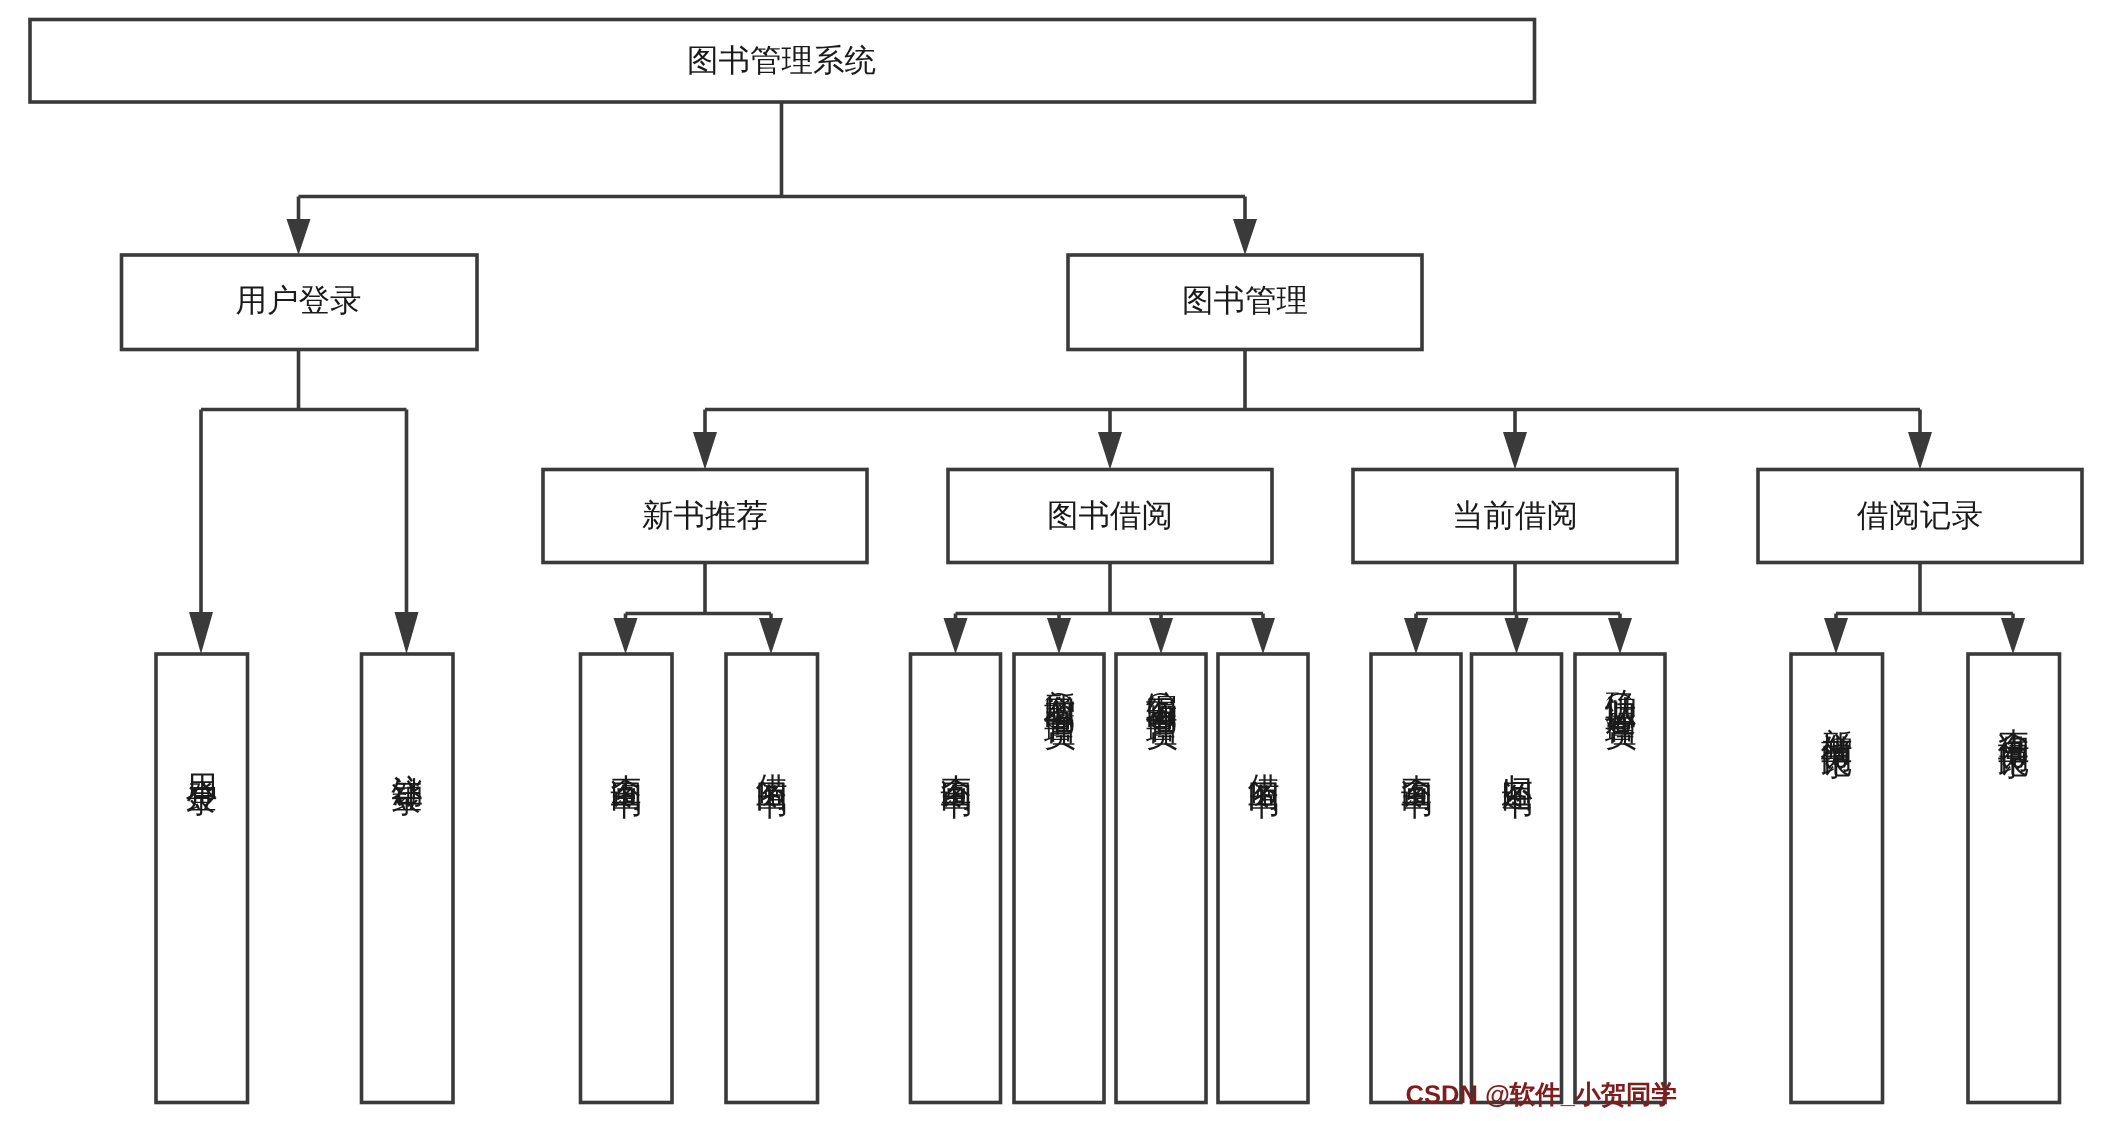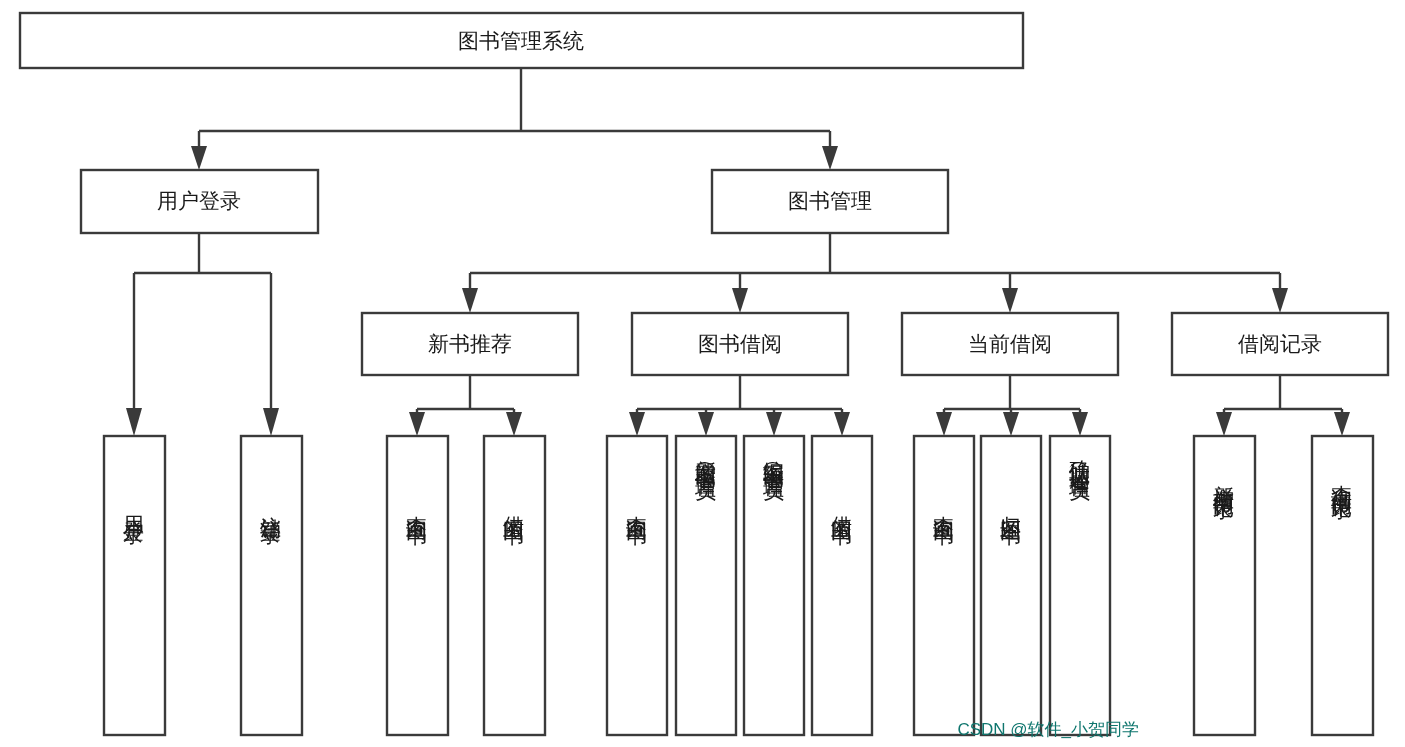--- a/index.html
+++ b/index.html
@@ -50,27 +50,28 @@
     stroke: #3a3a3a;
     stroke-width: 2.4;
     fill: none;
   }
   .arrow-head {
     fill: #3a3a3a;
     stroke: none;
   }
   .watermark {
     position: absolute;
-    right: 0;
+    right: 21px;
     bottom: 6px;
     font-family: "Liberation Sans", "DejaVu Sans", sans-serif;
     font-size: 17px;
-    color: #0f766e;
+    color: #7f1d1d;
     white-space: nowrap;
     user-select: none;
+    font-weight: bold;
   }
 </style>
 </head>
 <body>
 
 <div id="diagram-root">
 
   <svg id="flow-svg" viewBox="0 0 1405 747">
 
     <g>

